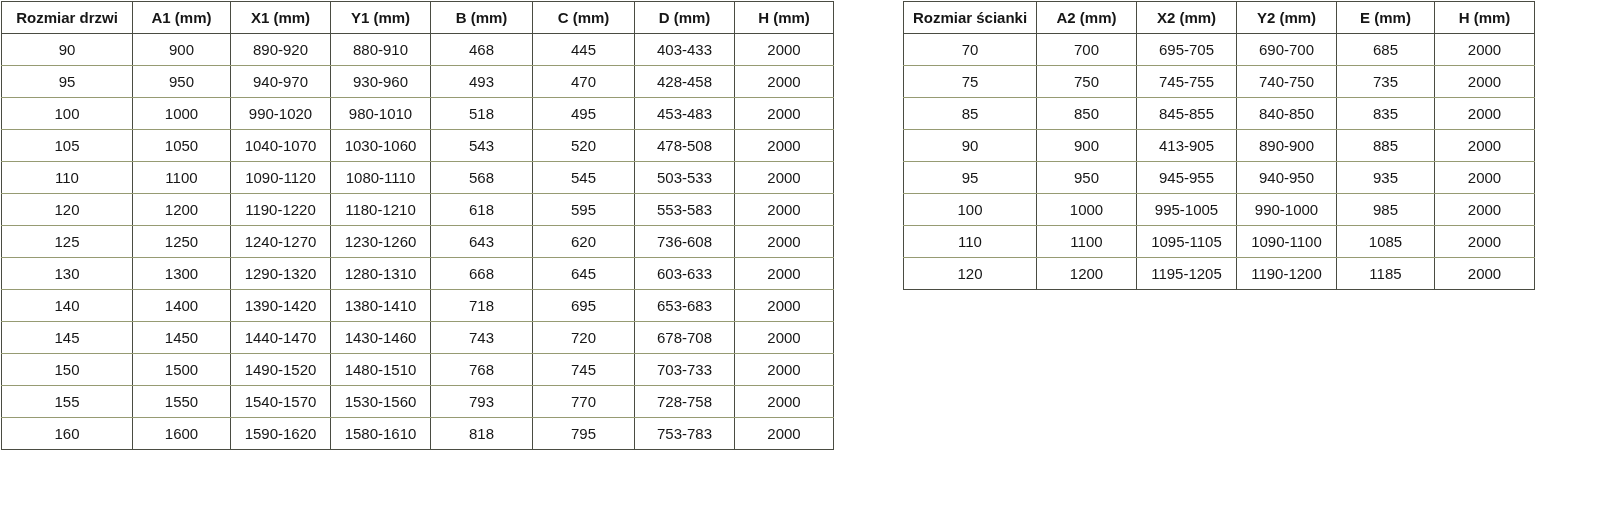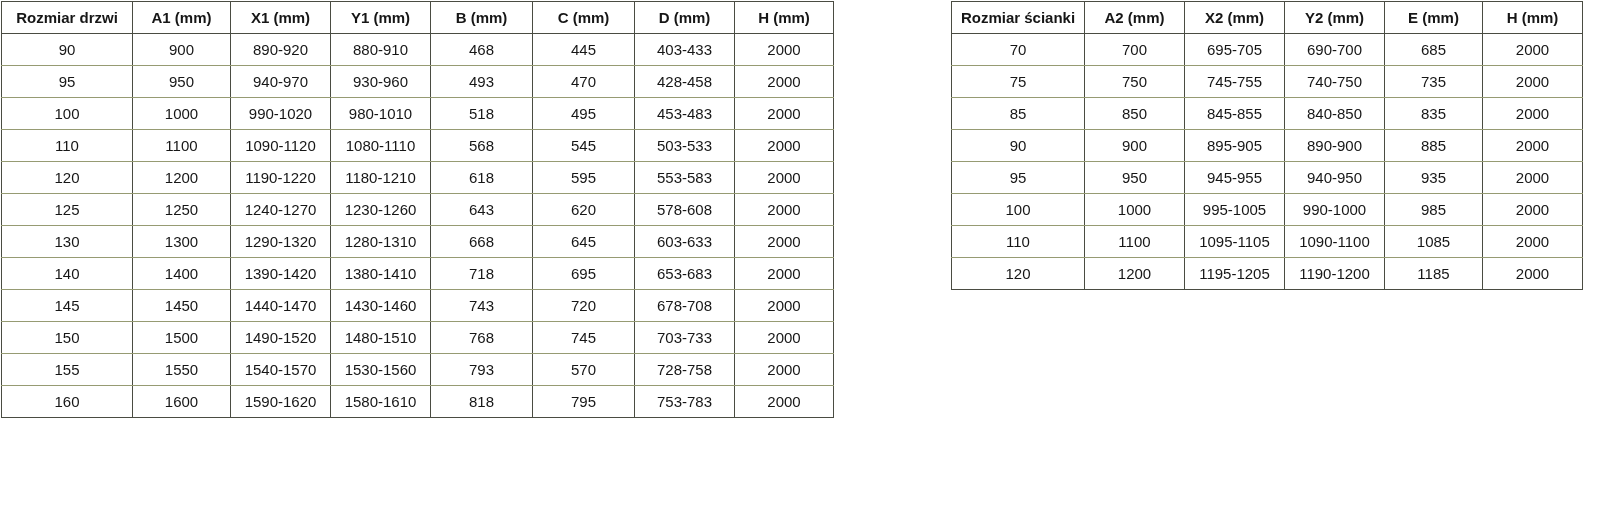--- a/index.html
+++ b/index.html
@@ -11,21 +11,21 @@
   html,body{margin:0;padding:0;}
   body{
     width:1600px;height:514px;
     background:var(--bg);
     font-family:"Liberation Sans", sans-serif;
     position:relative;
     overflow:hidden;
   }
   .tbl-wrap{position:absolute;top:1px;}
   #left-wrap{left:1px;}
-  #right-wrap{left:935px;padding-left:16px;}
+  #right-wrap{left:887px;padding-left:16px;}
   table.spec{
     border-collapse:collapse;
     table-layout:fixed;
   }
   table.spec tr{height:32px;}
   table.spec th, table.spec td{
     text-align:center;
     vertical-align:middle;
     padding:0 2px;
     font-size:15px;
@@ -98,20 +98,30 @@
           <td>100</td>
           <td>1000</td>
           <td>990-1020</td>
           <td>980-1010</td>
           <td>518</td>
           <td>495</td>
           <td>453-483</td>
           <td>2000</td>
         </tr>
         <tr>
+          <td>105</td>
+          <td>1050</td>
+          <td>1040-1070</td>
+          <td>1030-1060</td>
+          <td>543</td>
+          <td>520</td>
+          <td>478-508</td>
+          <td>2000</td>
+        </tr>
+        <tr>
           <td>110</td>
           <td>1100</td>
           <td>1090-1120</td>
           <td>1080-1110</td>
           <td>568</td>
           <td>545</td>
           <td>503-533</td>
           <td>2000</td>
         </tr>
         <tr>
@@ -124,21 +134,21 @@
           <td>553-583</td>
           <td>2000</td>
         </tr>
         <tr>
           <td>125</td>
           <td>1250</td>
           <td>1240-1270</td>
           <td>1230-1260</td>
           <td>643</td>
           <td>620</td>
-          <td>578-608</td>
+          <td>736-608</td>
           <td>2000</td>
         </tr>
         <tr>
           <td>130</td>
           <td>1300</td>
           <td>1290-1320</td>
           <td>1280-1310</td>
           <td>668</td>
           <td>645</td>
           <td>603-633</td>
@@ -173,21 +183,21 @@
           <td>745</td>
           <td>703-733</td>
           <td>2000</td>
         </tr>
         <tr>
           <td>155</td>
           <td>1550</td>
           <td>1540-1570</td>
           <td>1530-1560</td>
           <td>793</td>
-          <td>570</td>
+          <td>770</td>
           <td>728-758</td>
           <td>2000</td>
         </tr>
         <tr>
           <td>160</td>
           <td>1600</td>
           <td>1590-1620</td>
           <td>1580-1610</td>
           <td>818</td>
           <td>795</td>
@@ -239,21 +249,21 @@
           <td>85</td>
           <td>850</td>
           <td>845-855</td>
           <td>840-850</td>
           <td>835</td>
           <td>2000</td>
         </tr>
         <tr>
           <td>90</td>
           <td>900</td>
-          <td>895-905</td>
+          <td>413-905</td>
           <td>890-900</td>
           <td>885</td>
           <td>2000</td>
         </tr>
         <tr>
           <td>95</td>
           <td>950</td>
           <td>945-955</td>
           <td>940-950</td>
           <td>935</td>

